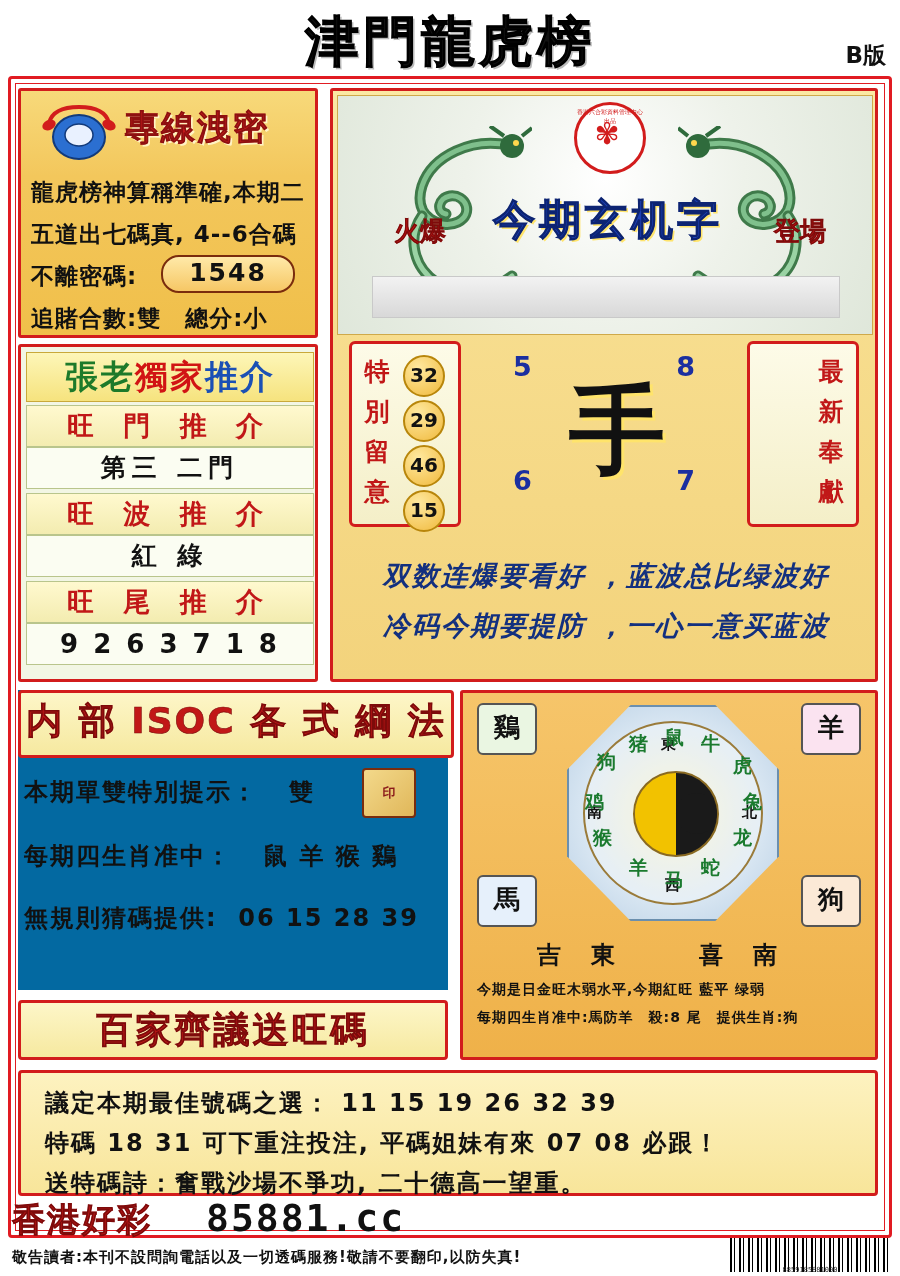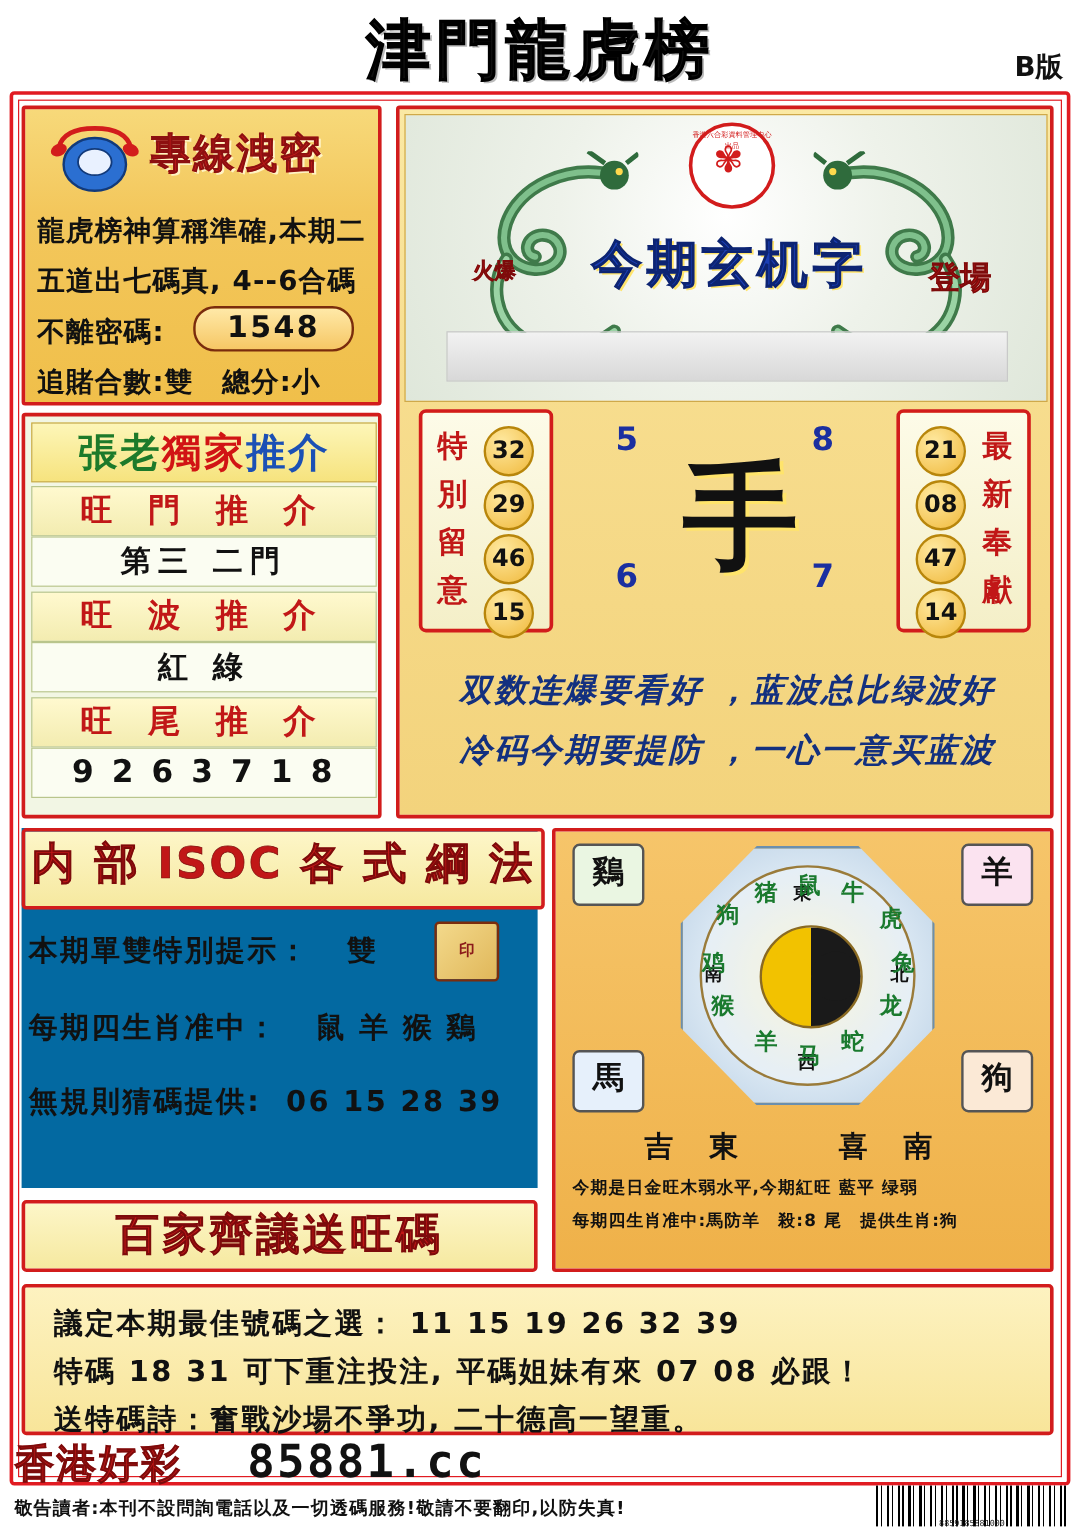--- a/index.html
+++ b/index.html
@@ -139,21 +139,21 @@
   }
   .emblem .etext{
     position:absolute;left:0;top:3px;width:66px;text-align:center;
     font-size:6px;color:#d21c1c;letter-spacing:0px;
   }
   .dragon{position:absolute;width:170px;height:180px;top:30px;}
   .dragon.left{left:24px;}
   .dragon.right{right:24px;transform:scaleX(-1);}
   .xj-hot{
     position:absolute;left:56px;top:118px;
-    font-size:18px;font-weight:bold;color:#d21515;text-align:right;
+    font-size:26px;font-weight:bold;color:#d21515;text-align:right;
     -webkit-text-stroke:.5px #7d0b0b;
   }
   .xj-title{
     position:absolute;left:120px;top:96px;width:300px;text-align:center;
     font-size:42px;font-weight:bold;color:#1b3fb5;
     letter-spacing:4px;
     -webkit-text-stroke:1px #0d2472;
     text-shadow:2px 2px 0 #ffe46b;
   }
   .xj-deng{
@@ -448,26 +448,20 @@
       </div>
 
       <div class="cnum cn-tl">5</div>
       <div class="cnum cn-tr">8</div>
       <div class="bigchar">手</div>
       <div class="cnum cn-bl">6</div>
       <div class="cnum cn-br">7</div>
 
       <div class="sidecol right">
         <div class="sc-label">最新奉獻</div>
-        <div class="sc-balls">
-          <div class="ball">21</div>
-          <div class="ball">08</div>
-          <div class="ball">47</div>
-          <div class="ball">14</div>
-        </div>
       </div>
     </div>
 
     <div class="xj-poem">
       <div class="pl">双数连爆要看好 ，蓝波总比绿波好</div>
       <div class="pl">冷码今期要提防 ，一心一意买蓝波</div>
     </div>
   </div>
 
   <div class="box isoc">

